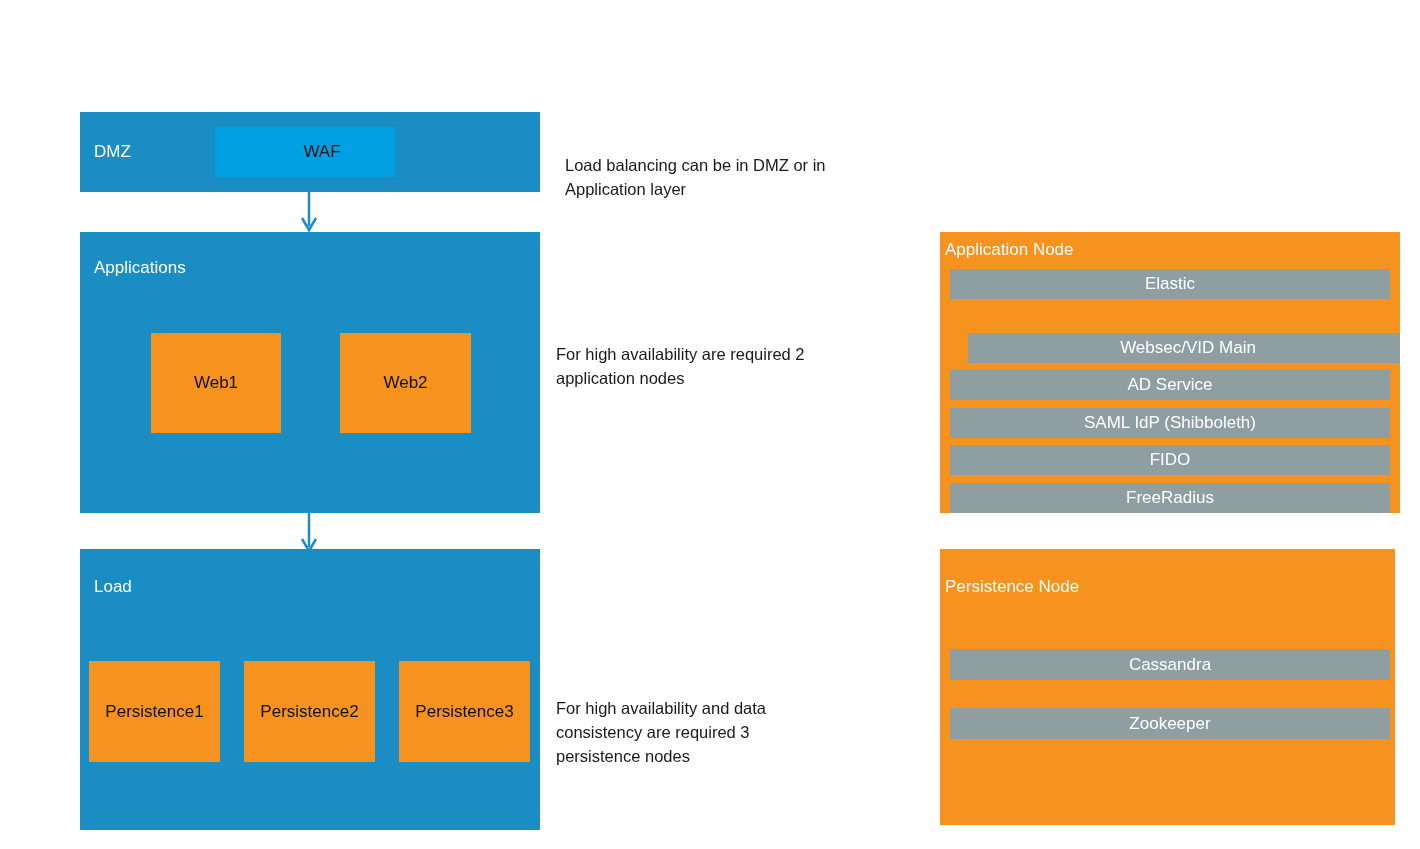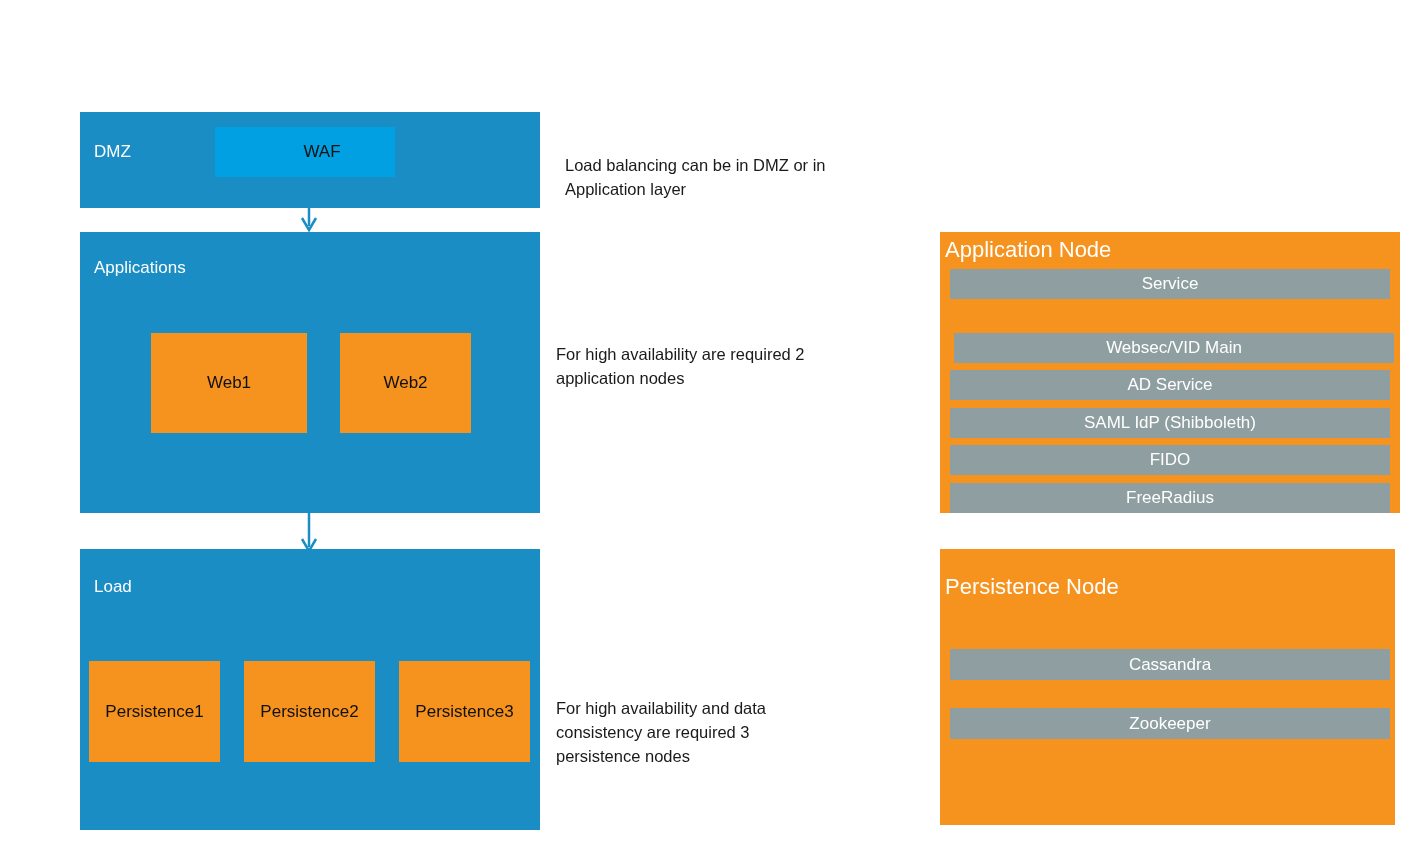--- a/index.html
+++ b/index.html
@@ -58,21 +58,21 @@
   }
 
   
   .panel {
     background: #f6921e;
     overflow: hidden;
   }
   .panel-label {
     position: absolute;
     color: #ffffff;
-    font-size: 22px;
+    font-size: 17px;
     line-height: 20px;
     white-space: nowrap;
   }
 
   
   .svc-bar {
     display: flex;
     align-items: center;
     justify-content: center;
     color: #ffffff;
@@ -92,37 +92,37 @@
   }
 
   
   .arrow-svg { position: absolute; overflow: visible; }
 </style>
 </head>
 <body>
 
 <div id="canvas">
 
-  <div class="abs zone" style="left:80px; top:112px; width:460px; height:96px;">
+  <div class="abs zone" style="left:80px; top:112px; width:460px; height:80px;">
     <span class="zone-label" style="left:14px; top:30px;">DMZ</span>
 
     <div class="abs waf-box" style="left:135px; top:15px; width:180px; height:50px;">
       <span>WAF</span>
     </div>
   </div>
 
   <svg class="arrow-svg" style="left:295px; top:192px;" width="30" height="42" viewBox="0 0 30 42">
     <line x1="14" y1="0" x2="14" y2="34" stroke="#1a8ec4" stroke-width="2.5"></line>
     <path d="M 7 26 L 14 38 L 21 26" fill="none" stroke="#1a8ec4" stroke-width="2.5"></path>
   </svg>
 
   <div class="abs zone" style="left:80px; top:232px; width:460px; height:281px;">
     <span class="zone-label" style="left:14px; top:26px;">Applications</span>
 
-    <div class="abs node-box" style="left:71px; top:101px; width:156px; height:100px;">
+    <div class="abs node-box" style="left:71px; top:101px; width:130px; height:100px;">
       <span>Web1</span>
     </div>
 
     <div class="abs node-box" style="left:260px; top:101px; width:131px; height:100px;">
       <span>Web2</span>
     </div>
   </div>
 
   <svg class="arrow-svg" style="left:295px; top:513px;" width="30" height="42" viewBox="0 0 30 42">
     <line x1="14" y1="0" x2="14" y2="34" stroke="#1a8ec4" stroke-width="2.5"></line>
@@ -148,24 +148,24 @@
   <div class="note" style="left:565px; top:153px; width:300px;">Load balancing can be in DMZ or in Application layer</div>
 
   <div class="note" style="left:556px; top:342px; width:290px;">For high availability are required 2 application nodes</div>
 
   <div class="note" style="left:556px; top:696px; width:250px;">For high availability and data consistency are required 3 persistence nodes</div>
 
   <div class="abs panel" style="left:940px; top:232px; width:460px; height:281px;">
     <span class="panel-label" style="left:5px; top:8px;">Application Node</span>
 
     <div class="abs svc-bar svc-gray" style="left:10px; top:37px; width:440px; height:30px;">
-      <span>Service</span>
+      <span>Elastic</span>
     </div>
 
-    <div class="abs svc-bar svc-gray" style="left:14px; top:101px; width:440px; height:30px;text-align:right;">
+    <div class="abs svc-bar svc-gray" style="left:28px; top:101px; width:440px; height:30px;text-align:right;">
       <span>Websec/VID Main</span>
     </div>
 
     <div class="abs svc-bar svc-gray" style="left:10px; top:138px; width:440px; height:30px;">
       <span>AD Service</span>
     </div>
 
     <div class="abs svc-bar svc-gray" style="left:10px; top:176px; width:440px; height:30px;">
       <span>SAML IdP (Shibboleth)</span>
     </div>

